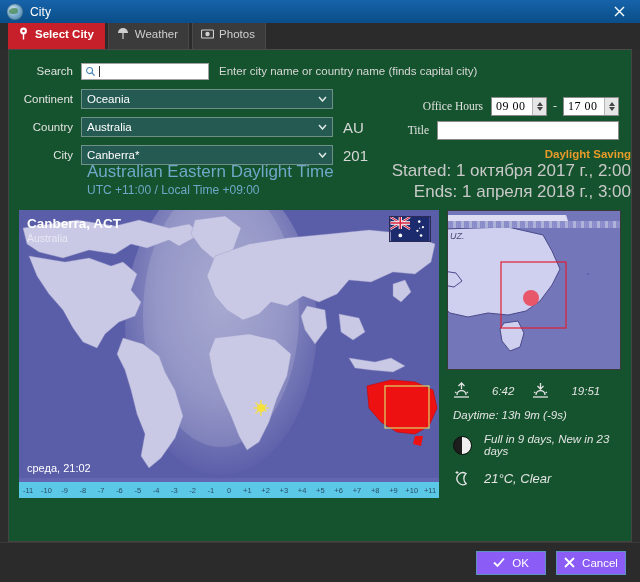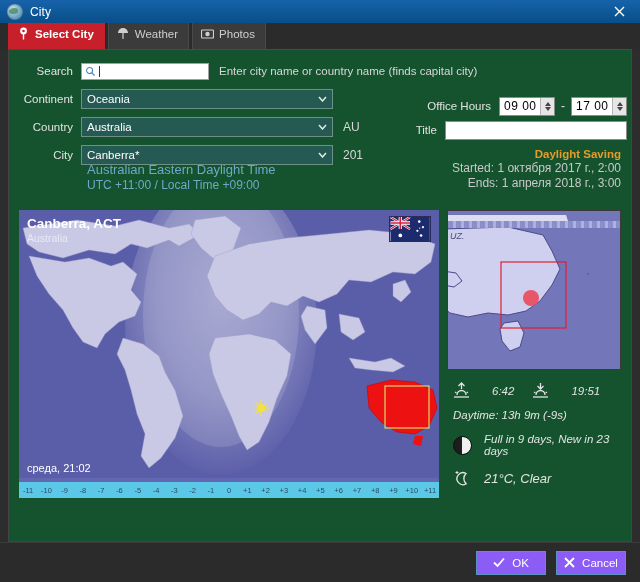--- a/index.html
+++ b/index.html
@@ -133,28 +133,29 @@
     padding-left: 5px;
     position: relative;
   }
   .combo .cval { flex: 1 1 auto; }
   .combo .chev {
     width: 20px; height: 18px;
     display: flex; align-items: center; justify-content: center;
     color: #dfe9e7;
   }
   .code {
-    color: #d8d8d8; font-size: 12px; margin-left: 10px;
+    color: #d8d8d8; font-size: 15px; margin-left: 10px;
   }
 
   
   .rightblock {
     position: absolute;
-    right: 4px; top: 44px;
+    right: 12px; top: 44px;
     width: 246px;
+    font-family: Liberation Serif, serif;
   }
   .rrow { display: flex; align-items: center; justify-content: flex-end; height: 24px; }
   .rlbl { color: #e2e2e2; font-size: 11.5px; margin-right: 8px; }
   .spin {
     width: 56px; height: 19px;
     background: #fff; border: 1px solid #8a8a8a;
     display: flex; align-items: center;
     font-size: 12px; color: #000;
     padding-left: 4px;
     position: relative;
@@ -172,30 +173,30 @@
   }
   .spin .arrows i.up { border-bottom: 4px solid #444; }
   .spin .arrows i.dn { border-top: 4px solid #444; }
   .dash { color: #e0e0e0; font-size: 12px; margin: 0 6px; }
   .titlefield {
     width: 182px; height: 19px;
     background: #ffffff; border: 1px solid #8a8a8a;
   }
 
   .dst {
-    position: absolute; right: 10px; top: 98px;
+    position: absolute; right: 0; top: 98px;
     text-align: right;
   }
   .dst .dsth { color: #e79b2a; font-size: 11.5px; font-weight: bold; }
-  .dst .dstl { color: #c9c9c9; font-size: 12px; margin-top: 1px; }
+  .dst .dstl { color: #c9c9c9; font-size: 17px; margin-top: 1px; }
 
   .tz {
     position: absolute; left: 78px; top: 112px;
   }
-  .tz .tz1 { color: #6fa8c9; font-size: 13px; }
+  .tz .tz1 { color: #6fa8c9; font-size: 17px; }
   .tz .tz2 { color: #6fa8c9; font-size: 12px; margin-top: 1px; }
 
   
   .maps {
     position: absolute;
     left: 10px; top: 160px; right: 10px; bottom: 12px;
     display: flex; gap: 8px;
   }
   .bigmap {
     width: 420px; height: 288px;

